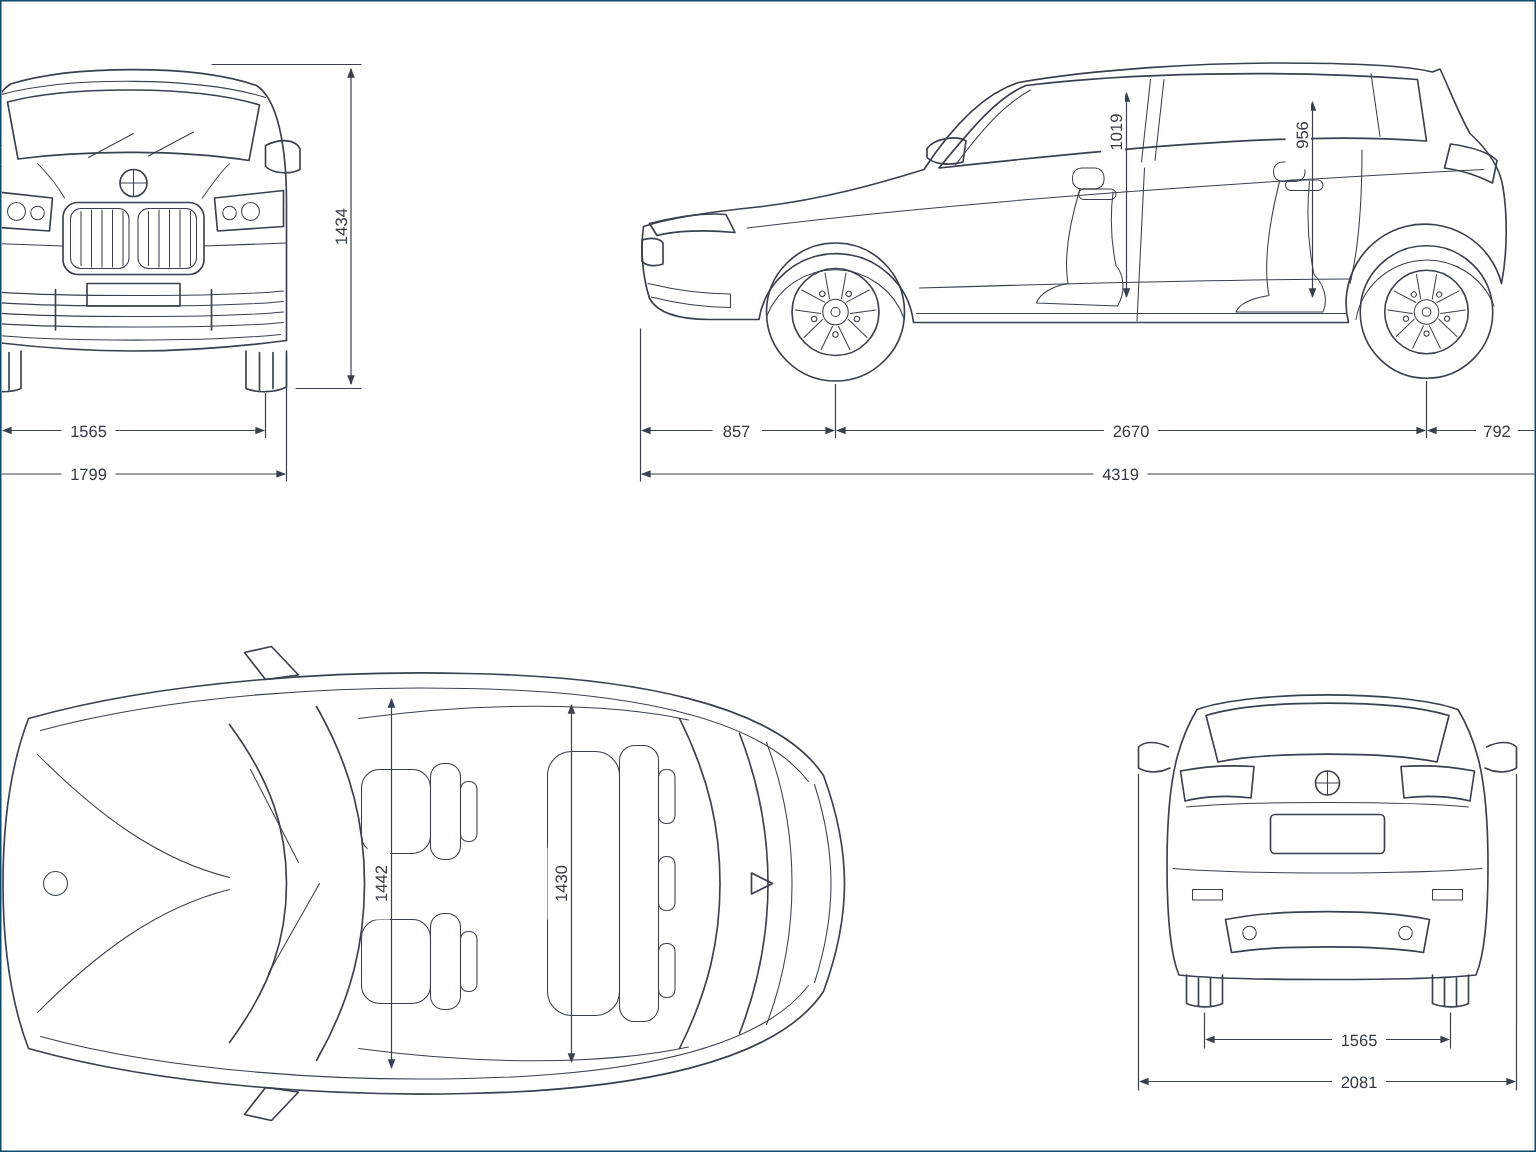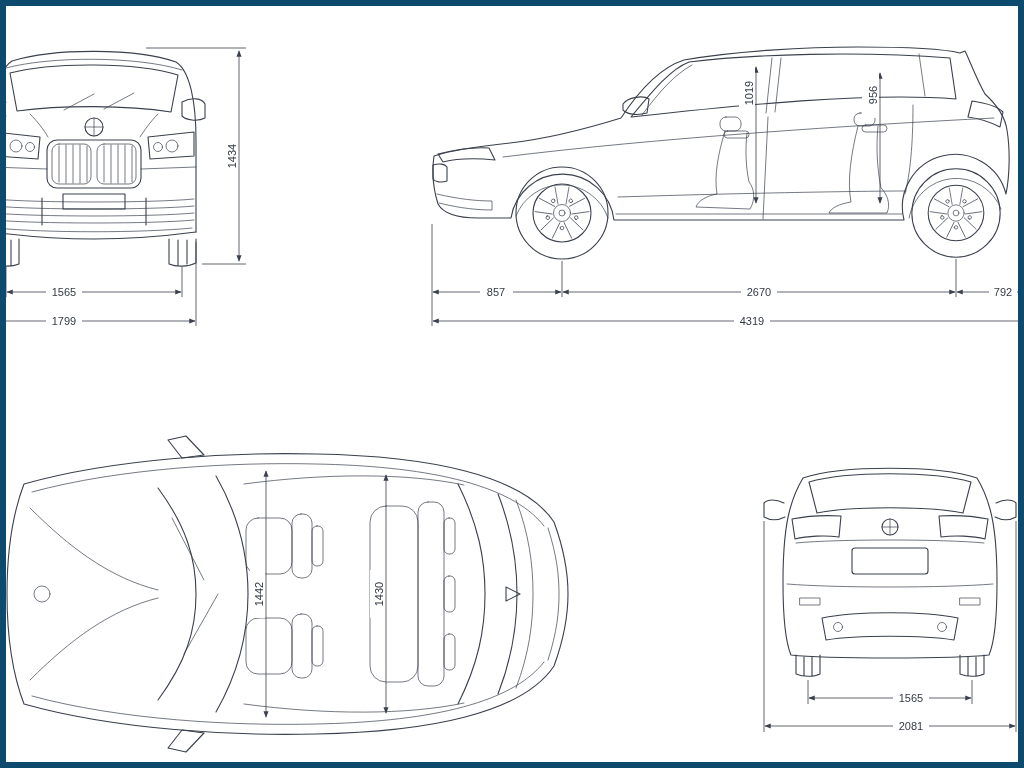--- a/index.html
+++ b/index.html
@@ -1,21 +1,21 @@
 <!DOCTYPE html>
 <html><head>
 <meta charset="utf-8">
 <style>
   html,body{margin:0;padding:0;background:#ffffff;}
   .canvas{
     position:relative;
     width:1024px;height:768px;
     box-sizing:border-box;
     background:#ffffff;
-    border:6px solid #0c4a6e;
+    border:1px solid #0c4a6e;
     overflow:hidden;
     font-family:"Liberation Sans",sans-serif;
   }
   svg{position:absolute;left:0;top:0;}
   .bp{stroke:#3a404d;fill:none;stroke-width:1.1;stroke-linecap:round;stroke-linejoin:round;}
   .bp-thin{stroke:#3a404d;fill:none;stroke-width:.7;stroke-linecap:round;stroke-linejoin:round;}
   .dim{stroke:#3a404d;fill:none;stroke-width:.8;}
   .dimtext{font:11px "Liberation Sans",sans-serif;fill:#333a45;text-anchor:middle;}
   .mask{fill:#ffffff;stroke:none;}
 </style>

